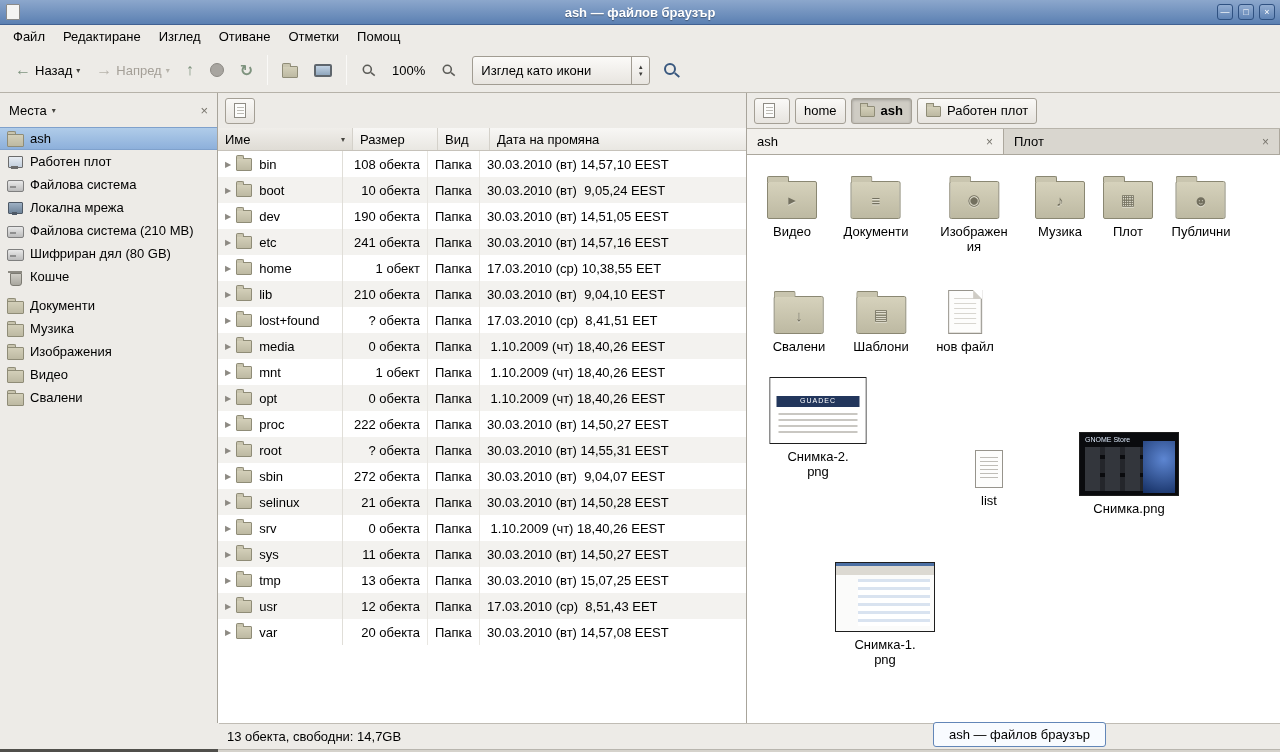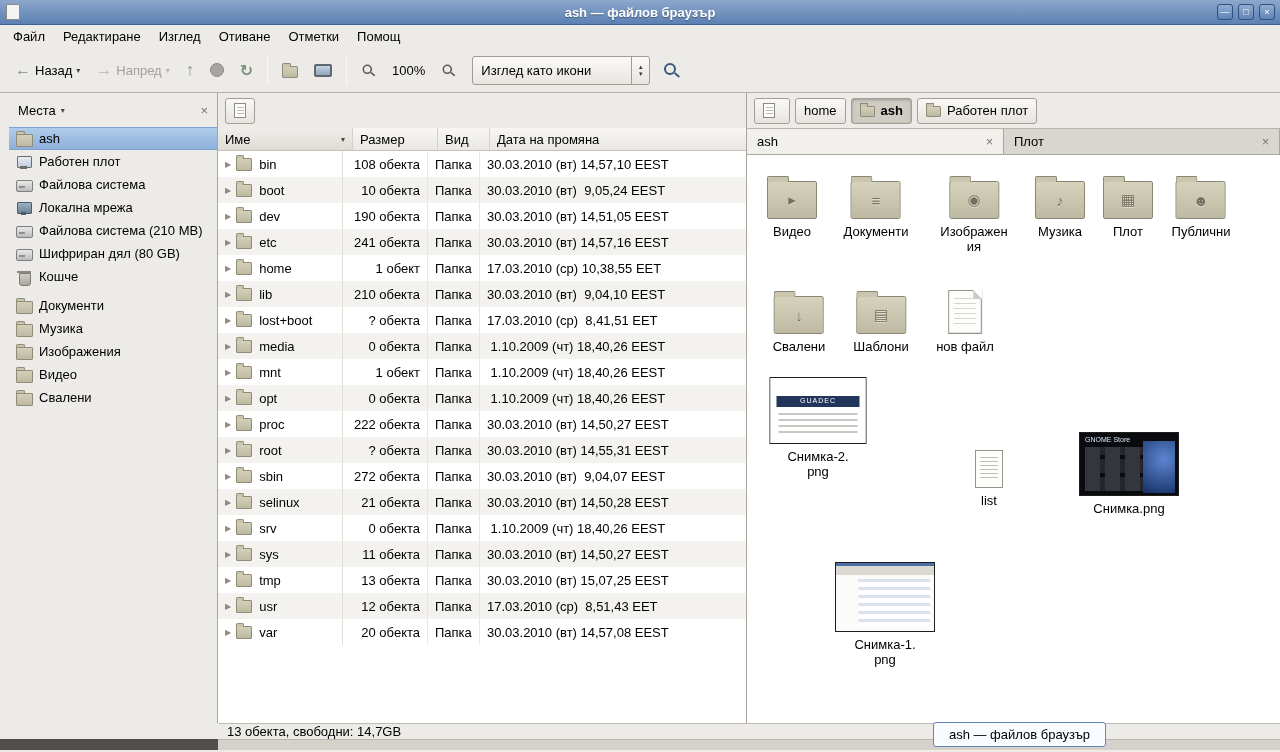--- a/index.html
+++ b/index.html
@@ -43,21 +43,21 @@
   .combo { width:178px; height:29px; margin-left:8px; border:1px solid #A19C92; border-radius:3px; background:linear-gradient(#FBFAF8,#E8E5E0); display:flex; align-items:center;gap:20px; }
   .combo-label { flex:1; padding-left:8px; }
   .combo-spin { width:18px; align-self:stretch; border-left:1px solid #A19C92; display:flex; flex-direction:column; align-items:center; justify-content:center; font-size:7px; color:#3A3A37; line-height:7px; }
   .combo-spin::before { content:"▴"; }
   .combo-spin::after { content:"▾"; }
 
   
   .main { display:flex; height:630px; }
 
   
-  .sidebar { width:218px; flex:none; border-right:1px solid #A8A49B; background:#EDEBE7; display:flex; flex-direction:column; overflow:hidden;padding-left:9px; }
+  .sidebar { width:218px; flex:none; border-right:1px solid #A8A49B; background:#EDEBE7; display:flex; flex-direction:column; overflow:hidden; }
   .sidebar-header { height:34px; display:flex; align-items:center; padding:0 9px; gap:5px; }
   .xclose { color:#77746C; font-size:13px; }
   .side-item { height:23px; display:flex; align-items:center; gap:7px; padding-left:7px; }
   .side-item.selected { background:linear-gradient(#B0CCE9,#8DB0DB); border-top:1px solid #7FA1CC; border-bottom:1px solid #7FA1CC; }
   .sidebar-gap { height:6px; }
   .sicon { width:16px; height:16px; flex:none; position:relative; }
   .sicon.folder::after { content:""; position:absolute; left:0; top:3px; width:15px; height:11px; background:linear-gradient(#D3CFB9,#BDB9A2); border:1px solid #8F8C77; border-radius:1px; }
   .sicon.folder::before { content:""; position:absolute; left:0; top:0; width:7px; height:4px; background:#C9C5AF; border:1px solid #8F8C77; border-bottom:none; border-radius:2px 2px 0 0; }
   .sicon.drive::after { content:""; position:absolute; left:0; top:3px; width:15px; height:10px; background:linear-gradient(#E9E9E9,#BCBCBC); border:1px solid #7F7F7F; border-radius:2px; }
   .sicon.drive::before { content:""; position:absolute; left:3px; top:9px; width:6px; height:2px; background:#8F8F8F; z-index:1; }
@@ -141,21 +141,21 @@
   .shot .art::before { content:""; position:absolute; left:5px; top:14px; width:58px; height:44px;
       background-image:repeating-linear-gradient(90deg, #33363C 0 15px, transparent 15px 20px),
                        repeating-linear-gradient(0deg, #24262B 0 14px, transparent 14px 18px); }
   .shot .art::after { content:""; position:absolute; right:3px; top:8px; width:32px; height:52px; background:radial-gradient(circle at 65% 35%, #5D86D2, #142E62); }
   .shot .thumbtext { top:3px; left:5px; font-size:7px; color:#D8E4F5; z-index:2; }
   .shot1 .art { width:100px; height:70px; background:#FBFBFA; border:1px solid #1E1E1E; }
   .shot1 .art::before { content:""; position:absolute; left:0; top:0; right:0; height:12px; background:linear-gradient(#4C70A4 0 3px, #DCD9D2 3px 12px); }
   .shot1 .art::after { content:""; position:absolute; left:22px; top:16px; right:4px; bottom:5px; background:repeating-linear-gradient(180deg, #D9E3F0 0 3px, #FFFFFF 3px 8px); }
 
   
-  .statusrow { height:16px; display:flex; }
+  .statusrow { height:26px; display:flex; }
   .status-left { width:219px; flex:none; background:#EDEBE7; }
   .statusbar { flex:1; background:#EDEBE7; border-top:1px solid #C0BCB4; display:flex; align-items:center; padding-left:8px; }
   .bottomstrip { height:11px; display:flex; }
   .strip-dark { width:218px; flex:none; background:#504F4B; }
   .strip-light { flex:1; background:#D5D2CB; border-top:1px solid #B8B5AE; }
   .taskbtn { position:absolute; left:933px; top:722px; width:173px; height:25px; background:#F8FBFF; border:1px solid #6286B8; border-radius:3px; display:flex; align-items:center; justify-content:center; z-index:9; }
 </style>
 </head>
 <body>
 
@@ -386,21 +386,21 @@
             </span>
             <span class="tcell tc-size">210 обекта</span>
             <span class="tcell tc-type">Папка</span>
             <span class="tcell tc-date">30.03.2010 (вт)  9,04,10 EEST</span>
           </div>
 
           <div class="trow">
             <span class="tcell tc-name">
               <span class="exp">▶</span>
               <span class="ficon"></span>
-              <span>lost+boot</span>
+              <span>lost+found</span>
             </span>
             <span class="tcell tc-size">? обекта</span>
             <span class="tcell tc-type">Папка</span>
             <span class="tcell tc-date">17.03.2010 (ср)  8,41,51 EET</span>
           </div>
 
           <div class="trow">
             <span class="tcell tc-name">
               <span class="exp">▶</span>
               <span class="ficon"></span>

